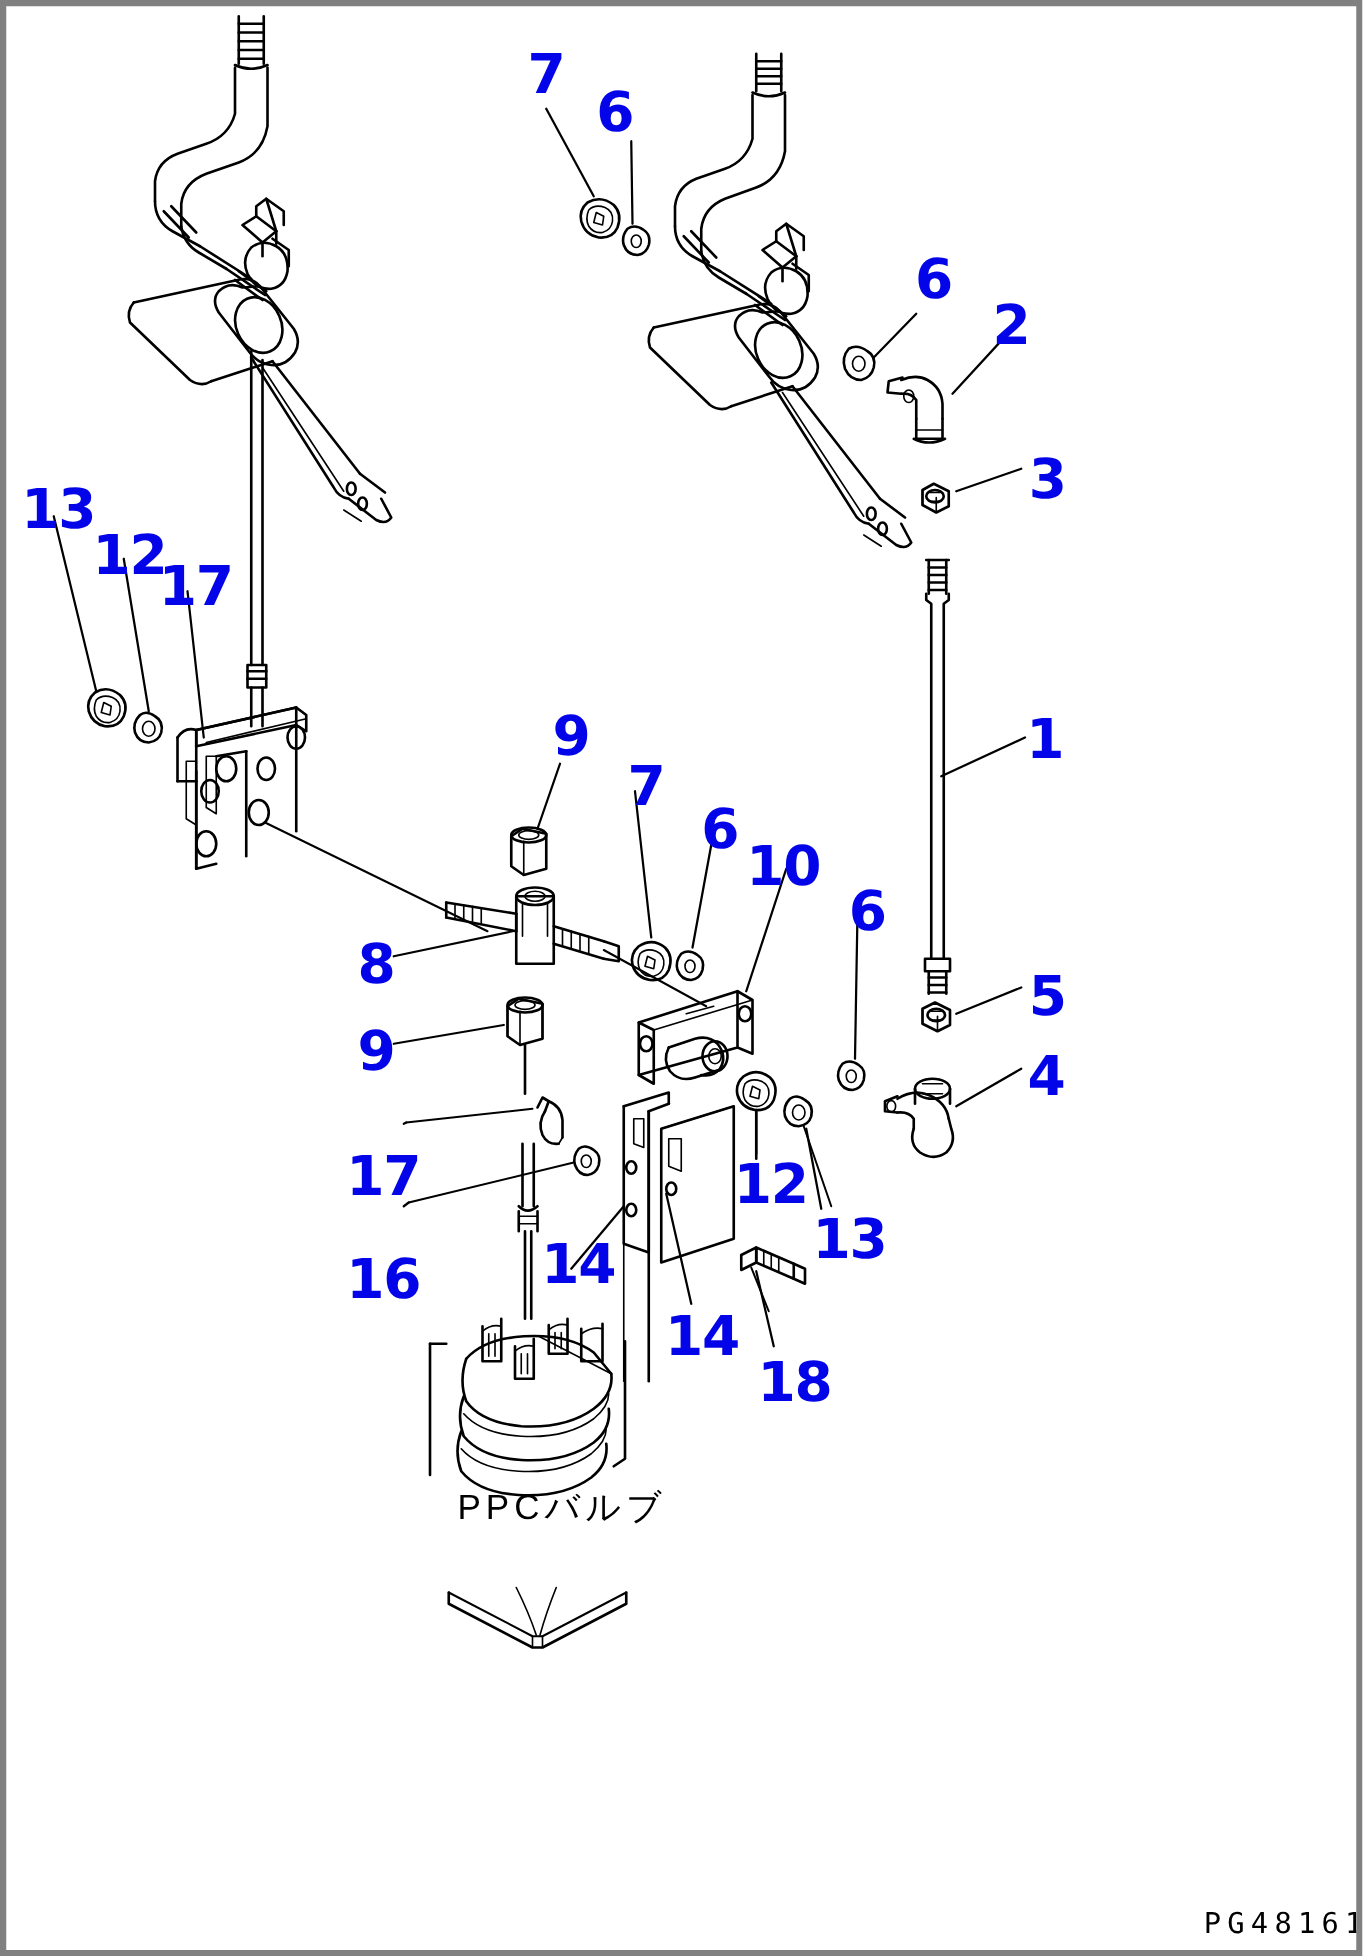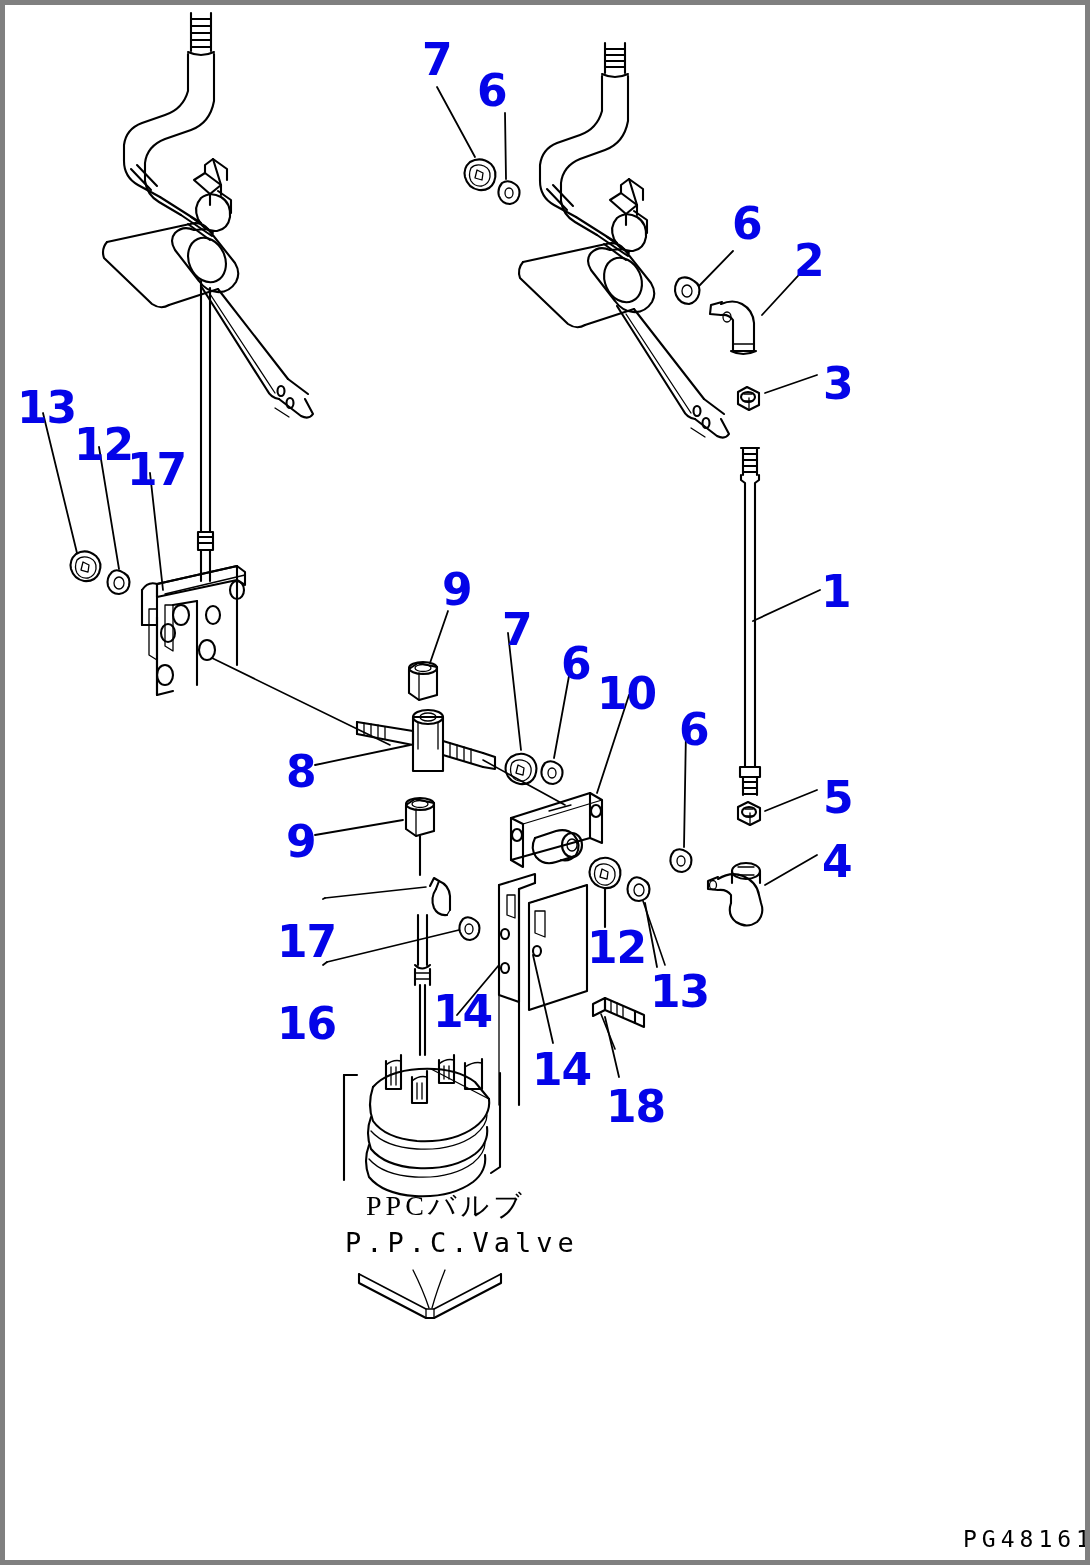--- a/index.html
+++ b/index.html
@@ -28,21 +28,21 @@
     user-select:none;
   }
   .cap{
     position:absolute;
     color:#000000;
     font-family:"DejaVu Sans Mono","Liberation Mono",monospace;
     font-size:27px;
     letter-spacing:5px;
     white-space:nowrap;
   }
-  .cap.jp{font-family:Liberation Serif, serif;font-size:28px;letter-spacing:4px;}
+  .cap.jp{font-family:Liberation Sans, sans-serif;font-size:28px;letter-spacing:4px;}
   .dwgno{
     position:absolute;
     color:#000000;
     font-family:"DejaVu Sans Mono","Liberation Mono",monospace;
     font-size:23px;
     letter-spacing:5px;
     white-space:nowrap;
   }
 </style>
 </head>
@@ -446,17 +446,16 @@
   <div class="lbl" style="left:582px;top:921px;">12</div>
   <div class="lbl" style="left:12px;top:381px;">13</div>
   <div class="lbl" style="left:645px;top:965px;">13</div>
   <div class="lbl" style="left:428px;top:985px;">14</div>
   <div class="lbl" style="left:527px;top:1043px;">14</div>
   <div class="lbl" style="left:601px;top:1080px;">18</div>
   <div class="lbl" style="left:272px;top:955px;margin-top:42px;">16</div>
   <div class="lbl" style="left:272px;top:915px;">17</div>
 
   <div class="cap jp" style="left:361px;top:1182px;">PPCバルブ</div>
-  <div class="cap" style="left:340px;top:1222px;">P.P.C.Valve</div>
 
   <div class="dwgno" style="left:958px;top:1521px;">PG48161</div>
 
 </div>
 
 </body></html>

